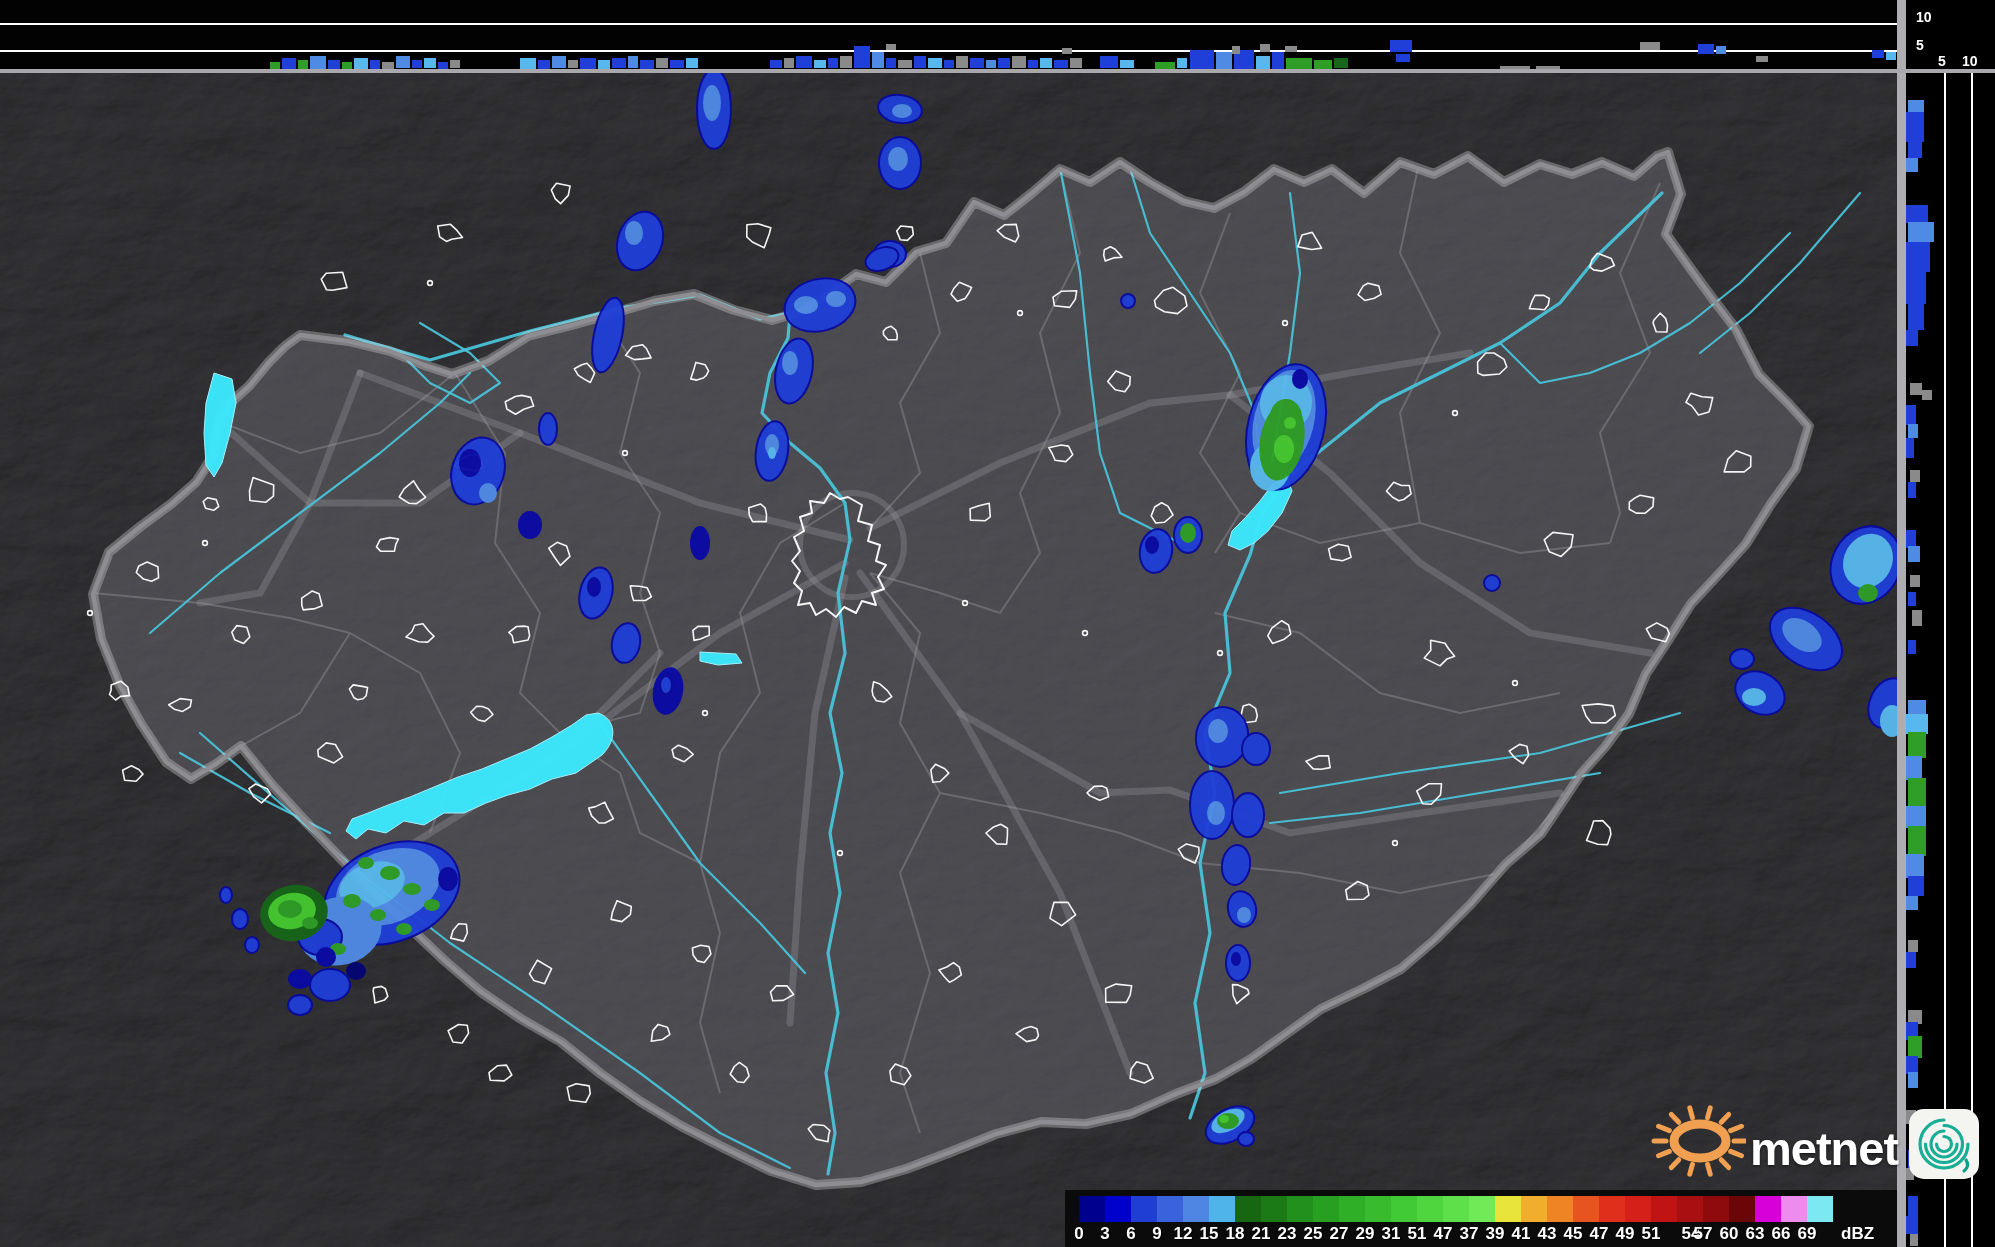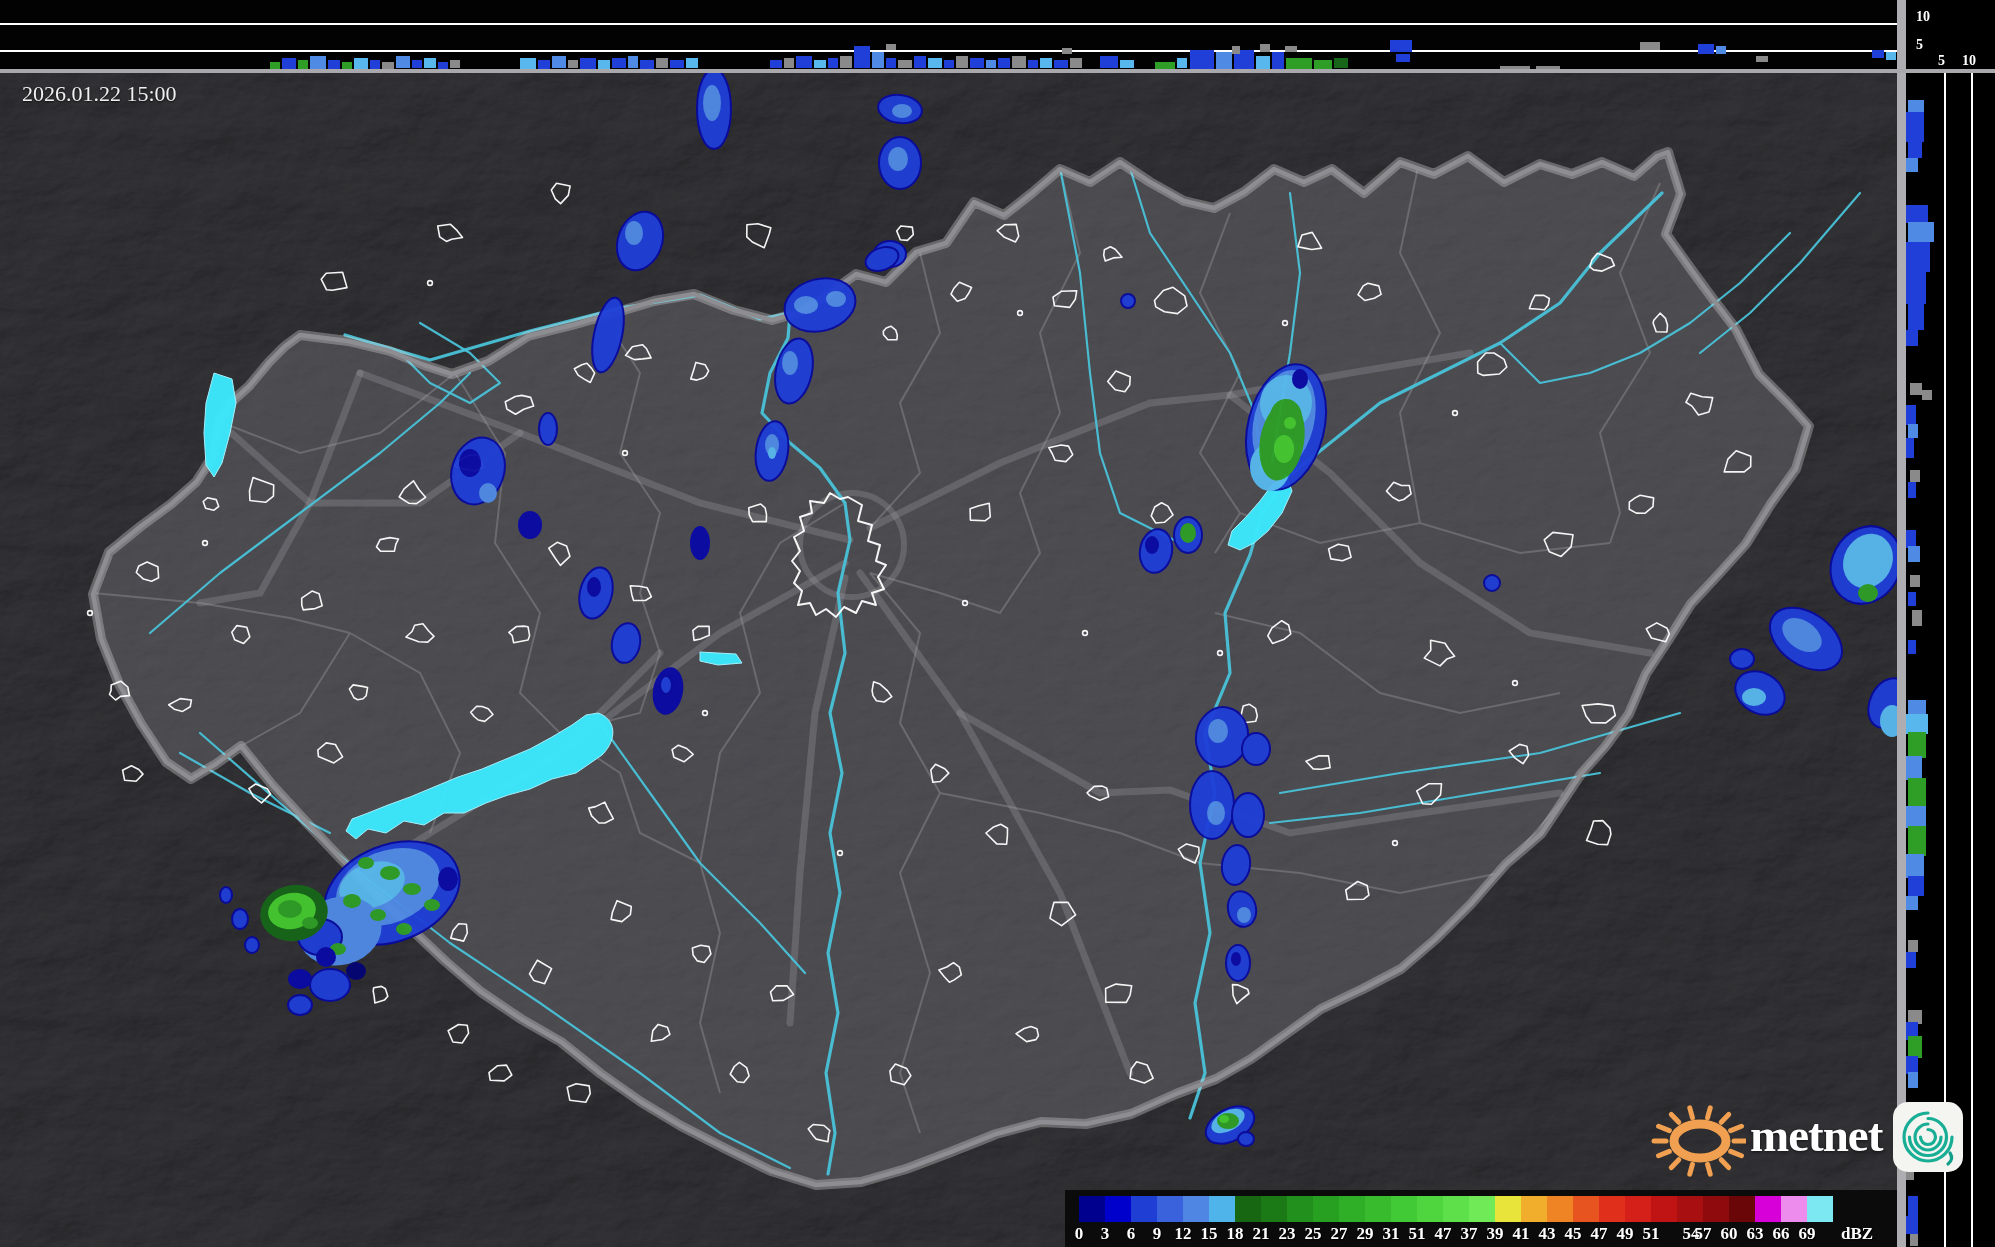--- a/index.html
+++ b/index.html
@@ -1,17 +1,17 @@
 <!DOCTYPE html>
 <html><head>
 <meta charset="utf-8">
 <style>
   html,body{margin:0;padding:0;background:#000;}
   .stage{position:relative;width:1995px;height:1247px;background:#15803d;overflow:hidden;
-         font-family:Liberation Serif, serif;}
+         font-family:Liberation Sans, sans-serif;}
   
   .top-strip{position:absolute;left:0;top:0;width:1897px;height:70px;background:#020203;}
   .corner{position:absolute;left:1906px;top:0;width:89px;height:70px;background:#000;}
   .right-strip{position:absolute;left:1906px;top:70px;width:89px;height:1177px;background:#000;}
   .sep-h{position:absolute;left:0;top:69px;width:1995px;height:4px;background:#a9a9ad;}
   .sep-v{position:absolute;left:1897px;top:0;width:9px;height:1247px;background:#aeaeb2;}
   .axis-label{position:absolute;color:#fff;font-size:14px;font-weight:bold;line-height:14px;}
   
   .map-wrap{position:absolute;left:0;top:73px;width:1897px;height:1174px;}
   
@@ -22,21 +22,21 @@
   
   .legend{position:absolute;left:1065px;top:1190px;width:832px;height:57px;background:rgba(9,9,11,.95);}
   .legend-bar{position:absolute;left:14px;top:6px;height:26px;display:flex;}
   .legend-cell{width:26px;height:26px;}
   .legend-labels{position:absolute;left:14px;top:34px;height:20px;}
   .legend-tick{position:absolute;top:0;transform:translateX(-50%);color:#fff;font-size:17px;
                font-weight:bold;text-shadow:1px 1px 1px #000;}
   .legend-unit{position:absolute;top:34px;color:#fff;font-size:17px;font-weight:bold;
                text-shadow:1px 1px 1px #000;}
   
-  .logo{position:absolute;left:1642px;top:1094px;height:86px;display:flex;align-items:center;}
+  .logo{position:absolute;left:1642px;top:1094px;height:86px;display:flex;align-items:flex-end;}
   .logo-text{color:#fff;font-size:47px;font-weight:bold;letter-spacing:-1px;margin:0 10px 4px 4px;
              text-shadow:0 1px 3px rgba(0,0,0,.6);}
 </style>
 </head>
 <body>
 
 <div class="stage">
 
   <div class="top-strip">
     <svg id="top-svg" width="1897" height="70">
@@ -463,21 +463,20 @@
           <ellipse cx="1492" cy="510" rx="8" ry="8" fill="#1f3fd8" stroke="#0a0a9e" stroke-width="2"></ellipse>
           <ellipse cx="1128" cy="228" rx="7" ry="7" fill="#1f3fd8" stroke="#0a0a9e" stroke-width="2"></ellipse>
         </g>
       </svg>
   </div>
 
   <div class="sep-v"></div>
   <div class="sep-h"></div>
 
   <div class="title-block">
-    <div class="time">2026.01.22 15:00</div>
   </div>
 
   <div class="legend">
     <div class="legend-bar" id="legend-bar">
         <div class="legend-cell" style="background: rgb(0, 0, 142);"></div>
         <div class="legend-cell" style="background: rgb(0, 0, 205);"></div>
         <div class="legend-cell" style="background: rgb(31, 63, 212);"></div>
         <div class="legend-cell" style="background: rgb(58, 98, 220);"></div>
         <div class="legend-cell" style="background: rgb(79, 134, 228);"></div>
         <div class="legend-cell" style="background: rgb(79, 180, 234);"></div>

